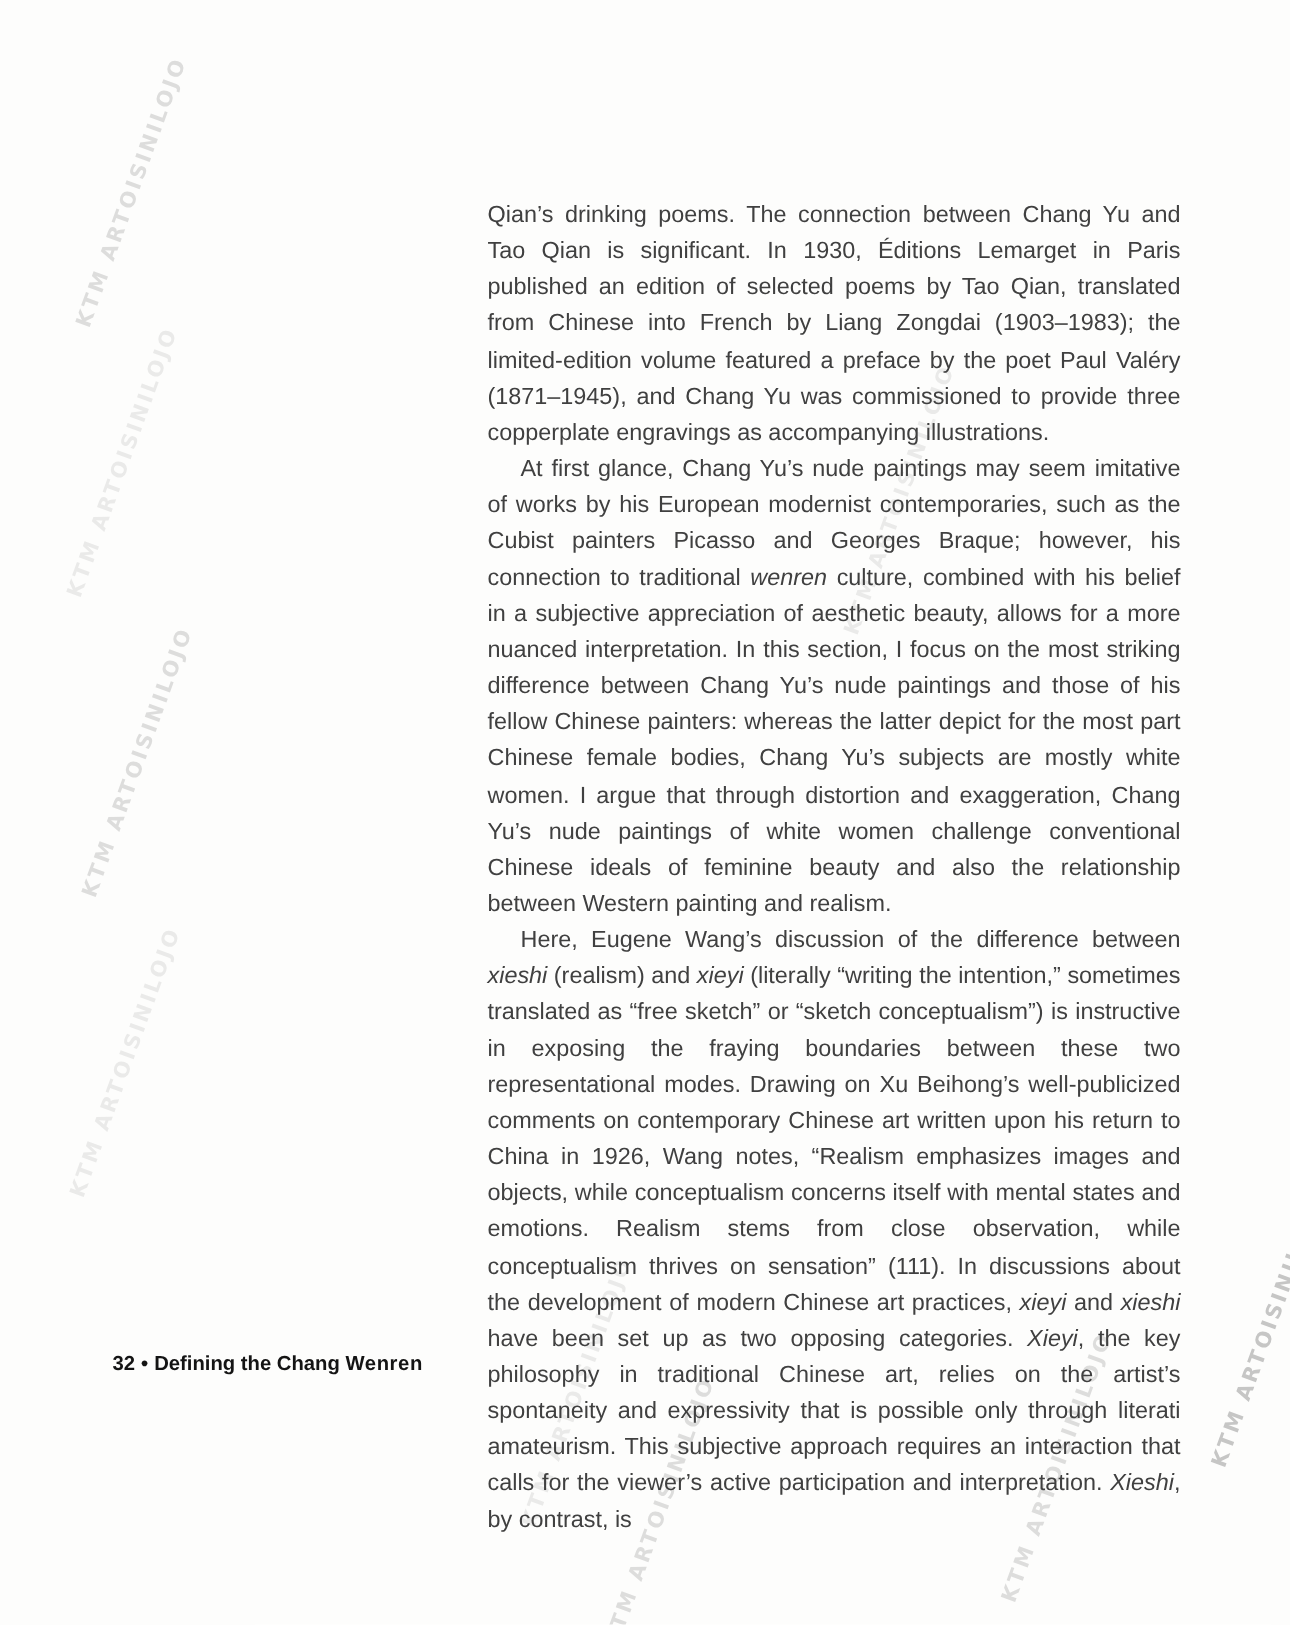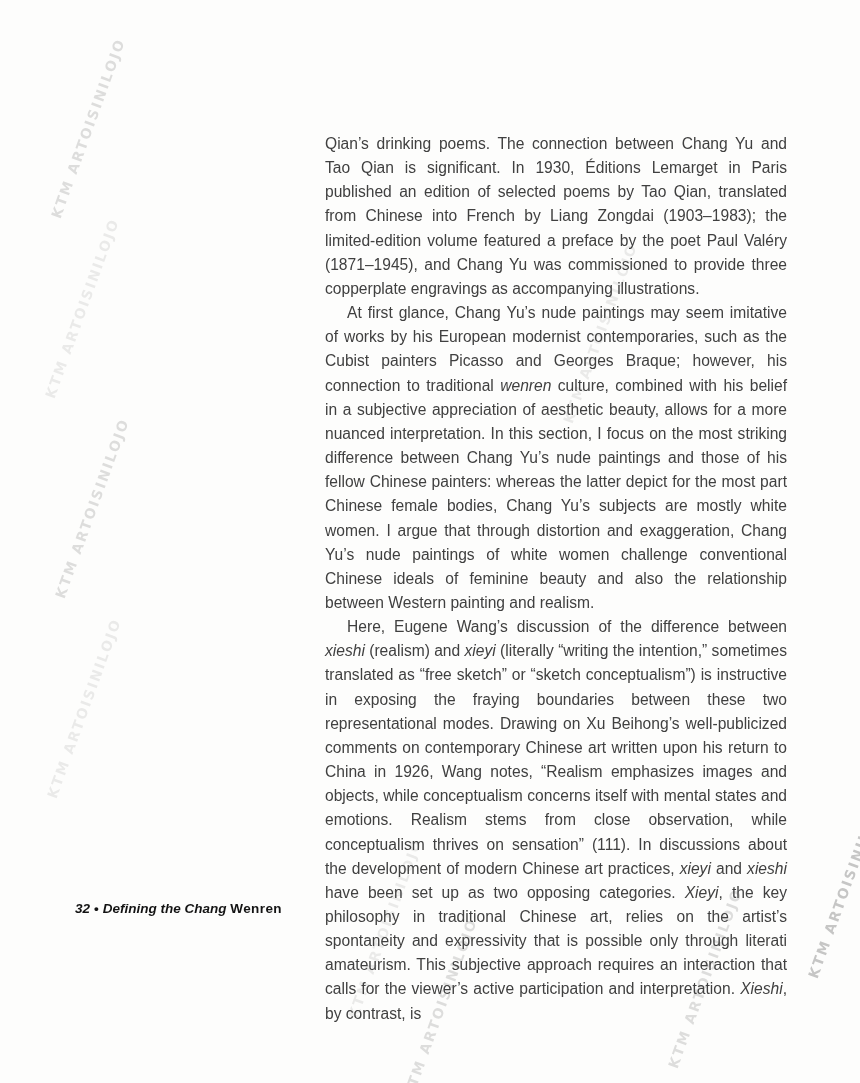--- a/index.html
+++ b/index.html
@@ -49,21 +49,21 @@
 
   
   .running-footer {
     position: absolute;
     left: 75px; top: 901px;
     font-size: 13.5px;
     color: #141414;
     font-weight: bold;
     white-space: nowrap;
   }
-  .running-footer .ital { font-style: italic; }
+  .running-footer .ital { }
   .running-footer .bullet { font-style: normal; padding: 0 4px; }
   .running-footer .term { font-style: normal; letter-spacing: 0.4px; }
 
   
   .jstor-footer {
     position: absolute;
     left: 0; top: 1043px;
     width: 860px;
     text-align: center;
     font-family: "Liberation Serif", serif;

